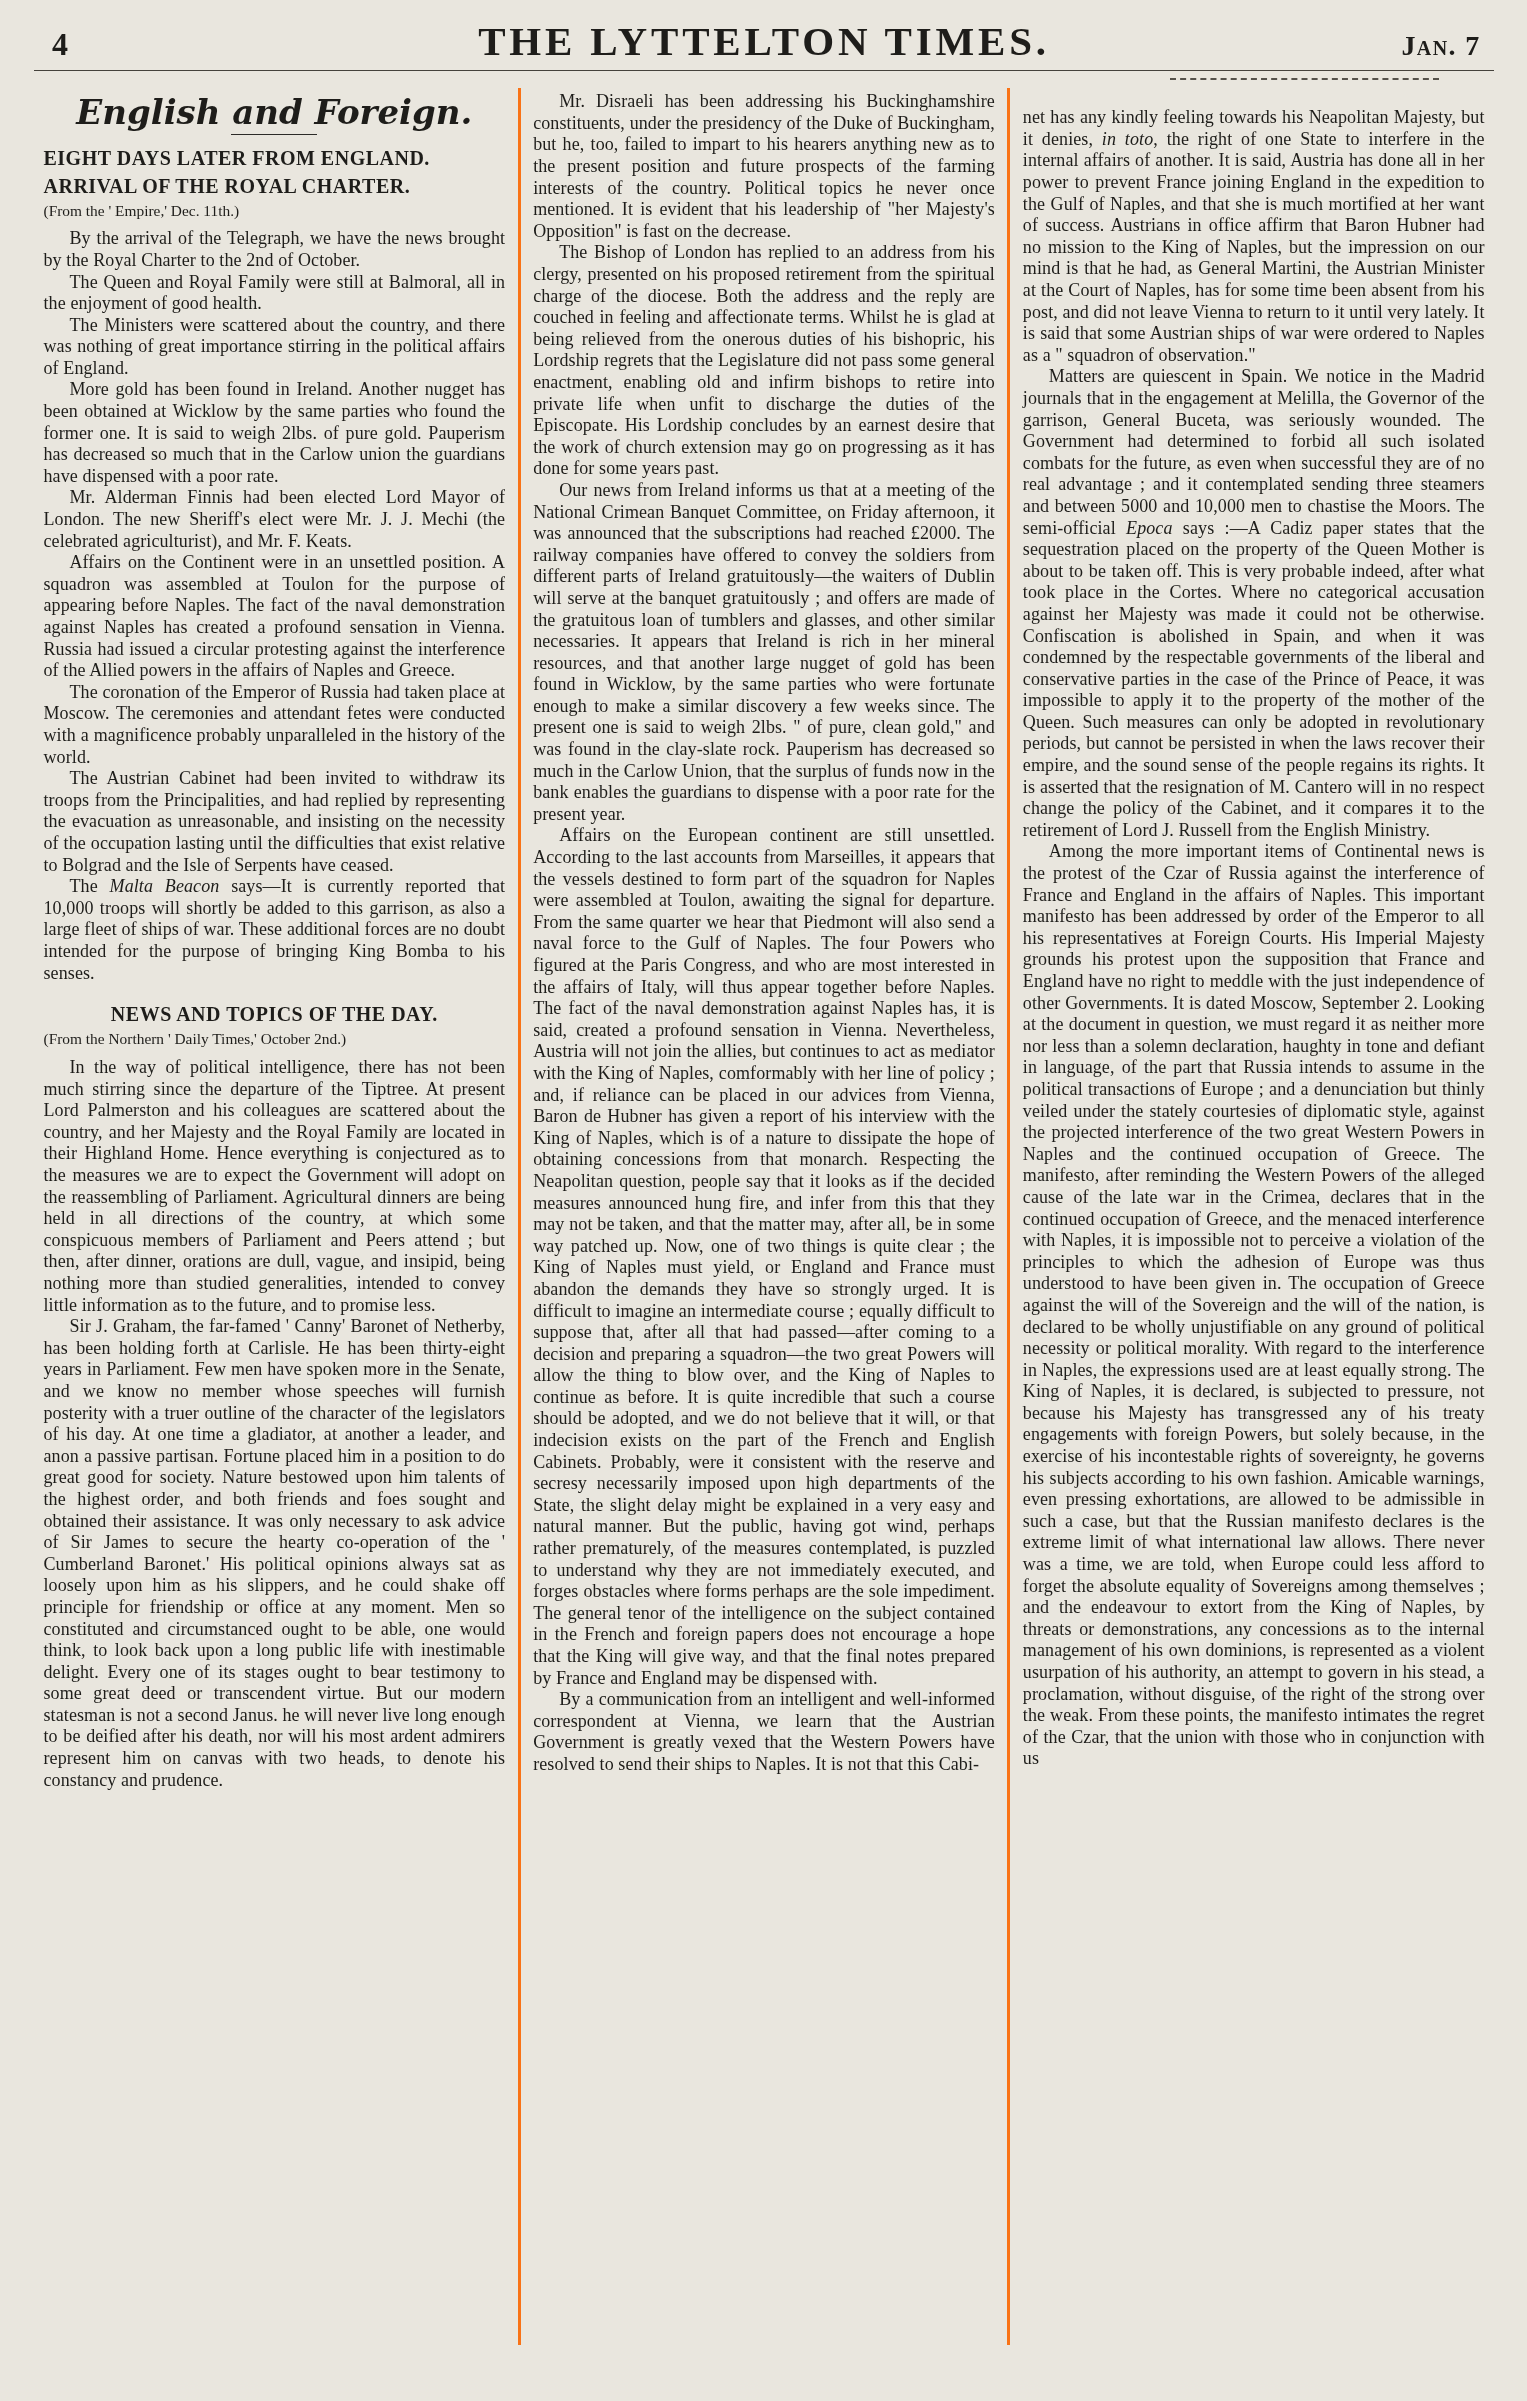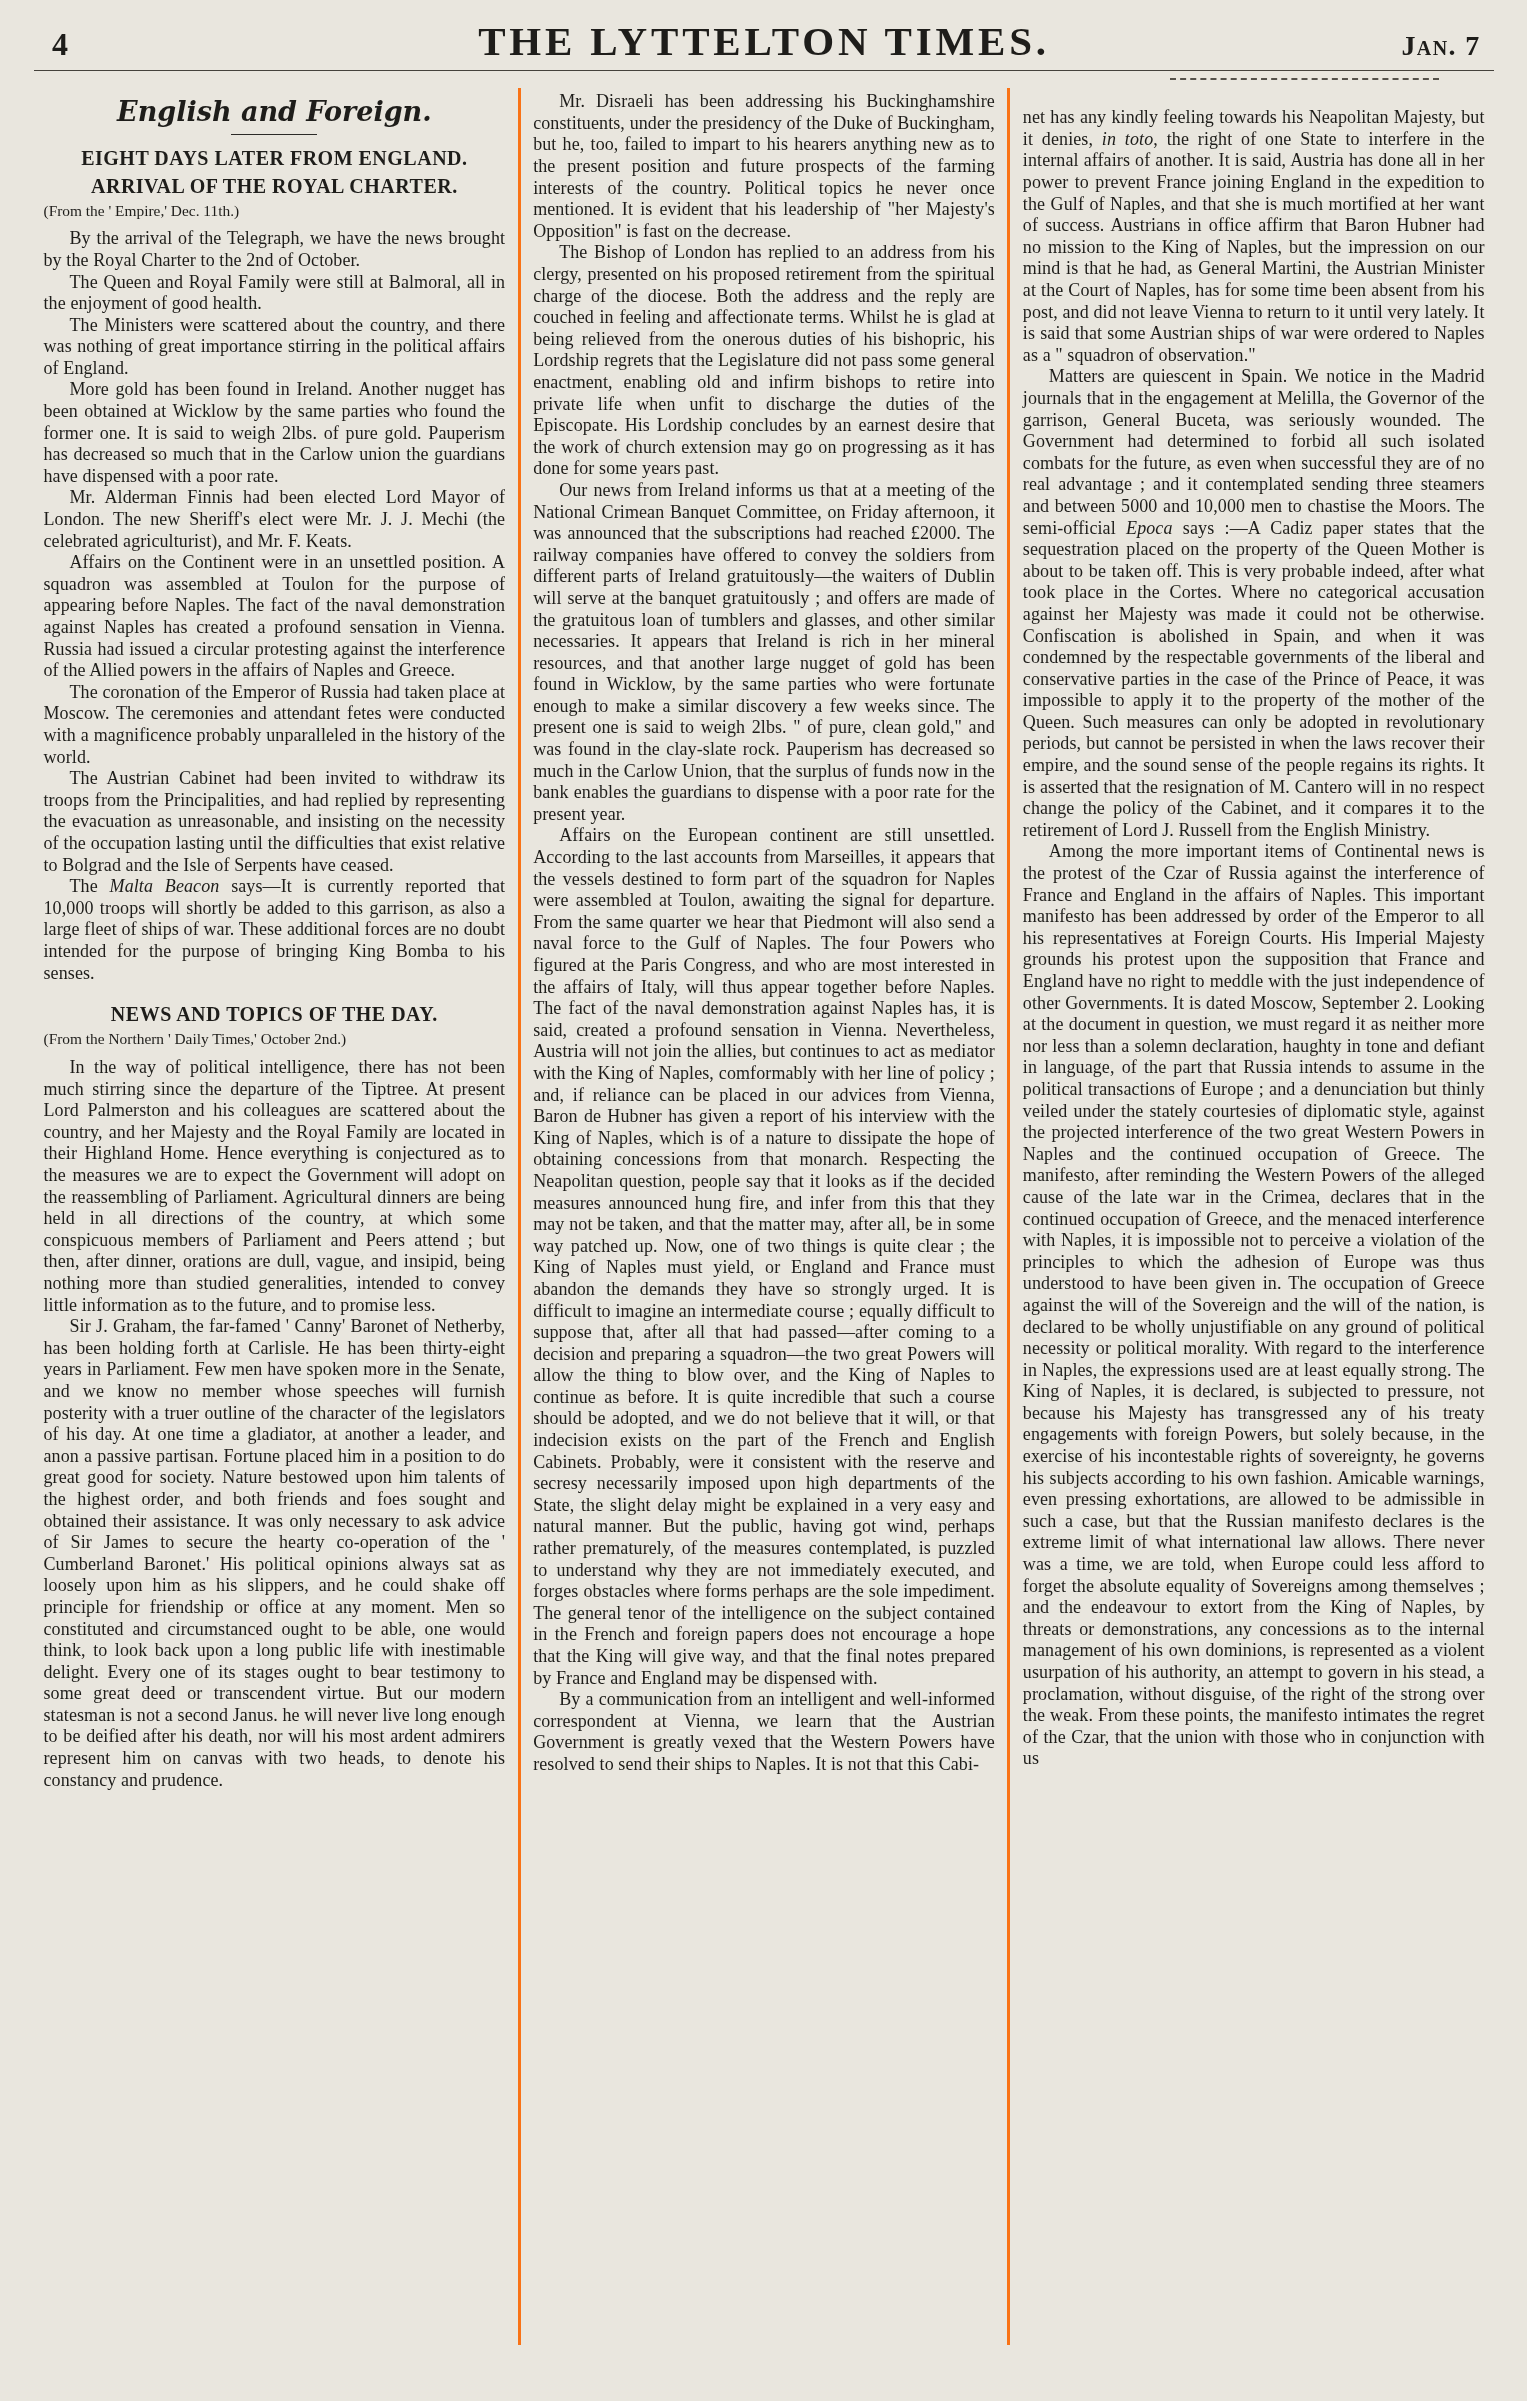--- a/index.html
+++ b/index.html
@@ -56,35 +56,34 @@
   }
   .column {
     flex: 1 1 0;
     padding: 2.9px 12.5px 0 12.5px;
     overflow: hidden;
   }
   .column + .column { border-left: 3px solid #f97316; }
   .gothic {
     text-align: center;
     font-family: "DejaVu Serif", serif;
-    font-size: 27px;
+    font-size: 34px;
     font-weight: bold;
     font-style: italic;
     line-height: 38px;
     margin-top: 1.9px;
   }
   .gothic::after {
     content: "";
     display: block;
     width: 86px;
     border-bottom: 1.9px solid #2c2b28;
     margin: 2.9px auto 8.6px auto;
   }
   .headline {
-    text-align: center;
     font-size: 20px;
     font-weight: bold;
     letter-spacing: 0.5px;
     line-height: 28px;
   }
   .section-head {
     text-align: center;
     font-size: 20px;
     font-weight: bold;
     letter-spacing: 0.5px;

